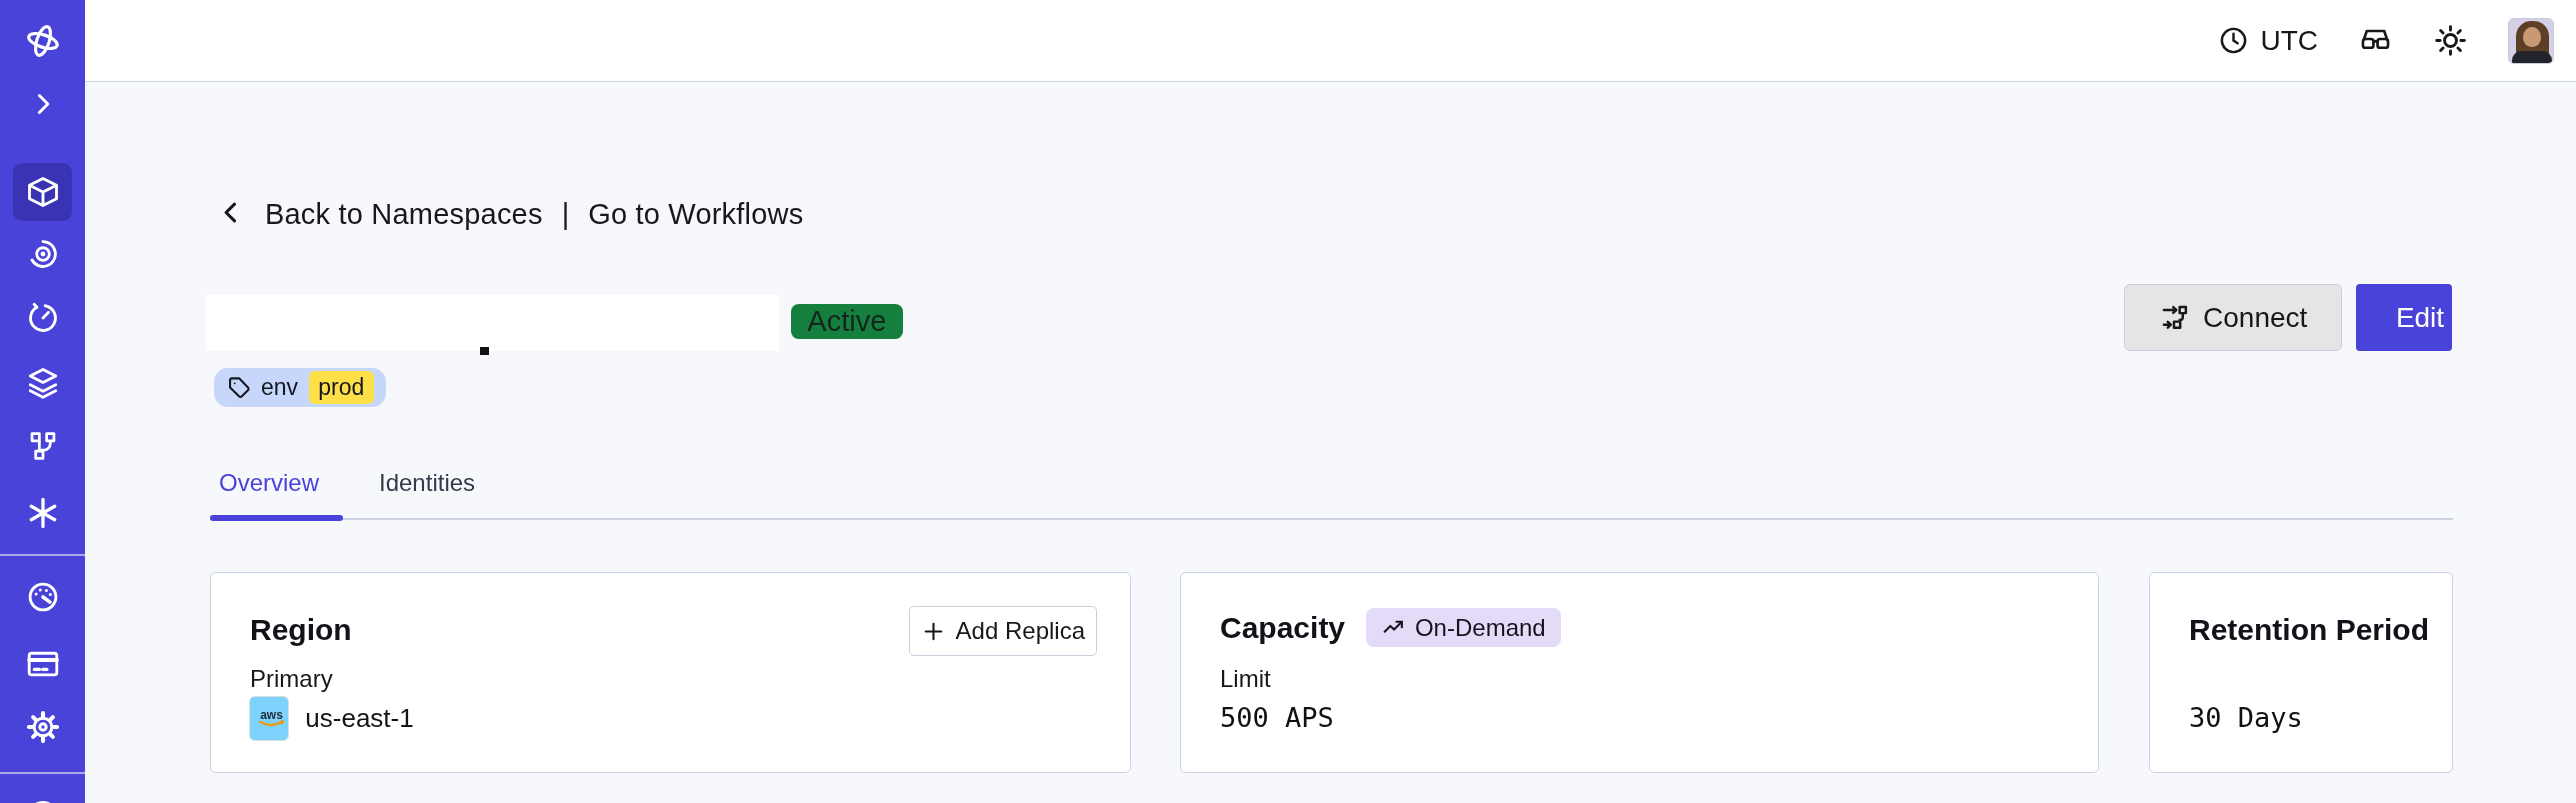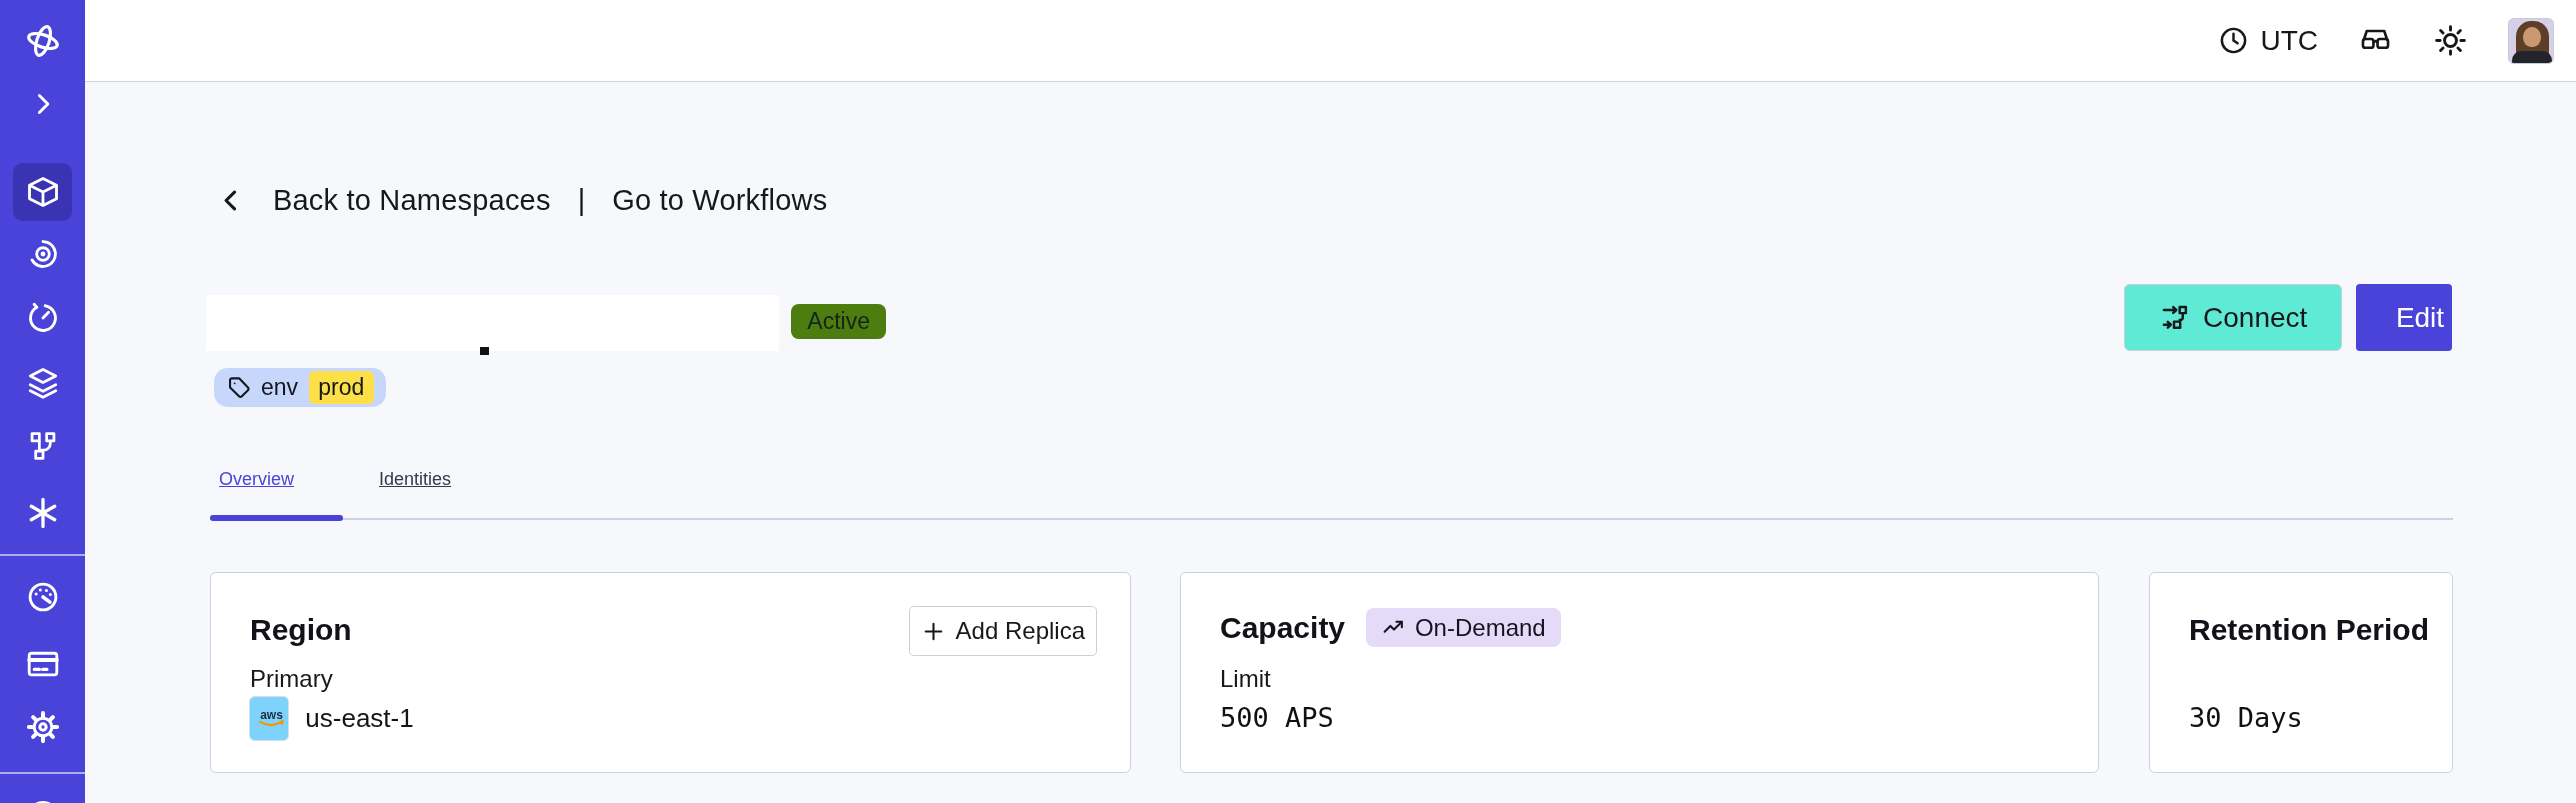--- a/index.html
+++ b/index.html
@@ -20,39 +20,39 @@
   .topbar { position:absolute; left:85px; right:0; top:0; height:82px; background:#fff; border-bottom:1.9px solid #ccd2e0; display:flex; align-items:center; justify-content:flex-end; gap:40px; padding-right:22px; z-index:4; }
   .tz-group { display:flex; align-items:center; gap:11.5px; color:#17181c; cursor:pointer; }
   .tz-label { font-size:28px; color:#17181c; }
   .topbar-icon { color:#17181c; display:flex; cursor:pointer; }
   .avatar { position:relative; width:46px; height:46px; border-radius:5.8px; border:1.9px solid #c6cbdc; background:#d6cfe8; overflow:hidden; cursor:pointer; }
   .avatar .hair { position:absolute; left:6.7px; top:2.9px; width:33px; height:45px; background:#5d3f28; border-radius:15.3px 15.3px 7.7px 7.7px; }
   .avatar .face { position:absolute; left:14.4px; top:8.6px; width:17.3px; height:20px; background:#c99a72; border-radius:50% 50% 46% 46%; }
   .avatar .shirt { position:absolute; left:2.9px; bottom:-7.7px; width:40px; height:19px; background:#23242a; border-radius:9.6px 9.6px 0 0; }
 
   
-  .breadcrumb { position:absolute; left:217px; top:184px; display:flex; align-items:center; gap:27px; color:#17181c; z-index:6; }
+  .breadcrumb { position:absolute; left:217px; top:198px; display:flex; gap:19px; color:#17181c; z-index:6; }
   .breadcrumb .bc-text { font-size:29px; font-weight:500; letter-spacing:0.2px; cursor:pointer; }
   .breadcrumb .bc-sep { font-size:29px; font-weight:400; color:#17181c; }
 
   
   .title-redaction { position:absolute; left:206px; top:295px; width:573px; height:56px; background:#ffffff; z-index:6; }
   .redact-dot { position:absolute; left:480px; top:347px; width:8.6px; height:7.7px; background:#111; z-index:7; }
-  .status-badge { position:absolute; left:791px; top:304px; height:35px; padding:0 16.3px; background:#4d7c0f; color:#15241c; font-size:23px; font-weight:500; border-radius:7.7px; display:flex; align-items:center; z-index:6; }
+  .status-badge { position:absolute; left:791px; top:304px; height:35px; padding:0 16.3px; background:#15803d; color:#15241c; font-size:29px; font-weight:500; border-radius:7.7px; display:flex; align-items:center; z-index:6; }
 
   .tag-pill { position:absolute; left:214px; top:368px; height:39px; background:#c6d7fb; border-radius:14px; display:flex; align-items:center; gap:10.5px; padding:0 12.5px 0 11.5px; z-index:6; }
   .tag-pill .tag-key { font-size:23px; color:#14171f; }
   .tag-pill .tag-chip { background:#fde047; color:#14171f; font-size:23px; border-radius:5.8px; padding:2.9px 9.6px; }
 
   .btn { display:flex; align-items:center; justify-content:center; cursor:pointer; font-family:"Liberation Sans", sans-serif; }
-  .connect-btn { position:absolute; left:2124px; top:284px; width:218px; height:67px; background:#5eead4; border:1.9px solid #c9cfdd; border-radius:5.8px; gap:13.4px; font-size:28px; font-weight:500; color:#17181c; z-index:6; }
+  .connect-btn { position:absolute; left:2124px; top:284px; width:218px; height:67px; background:#e5e5e5; border:1.9px solid #c9cfdd; border-radius:5.8px; gap:13.4px; font-size:28px; font-weight:500; color:#17181c; z-index:6; }
   .edit-btn { position:absolute; left:2356px; top:284px; width:96px; height:67px; background:#4a43d9; border:none; border-radius:3.8px; font-size:28px; font-weight:500; color:#ffffff; z-index:6;padding-left:32px; }
 
   
-  .tab { position:absolute; top:469px; font-size:18px; font-weight:500; cursor:pointer; z-index:6;text-decoration:underline; }
+  .tab { position:absolute; top:469px; font-size:24px; font-weight:500; cursor:pointer; z-index:6; }
   .tab-overview { left:219px; color:#4a43d9; }
   .tab-identities { left:379px; color:#333a4a; }
   .tabs-rule { position:absolute; left:210px; top:518px; width:2243px; height:1.9px; background:#ccd2e2; z-index:5; }
   .tab-active-underline { position:absolute; left:210px; top:515px; width:133px; height:5.8px; background:#4a43d9; border-radius:2.9px; z-index:6; }
 
   
   .card { position:absolute; top:572px; height:201px; background:#fff; border:1.9px solid #c9d1e2; border-radius:5.8px; z-index:6; }
   .card-region { left:210px; width:921px; }
   .card-capacity { left:1180px; width:919px; }
   .card-retention { left:2149px; width:304px; }

